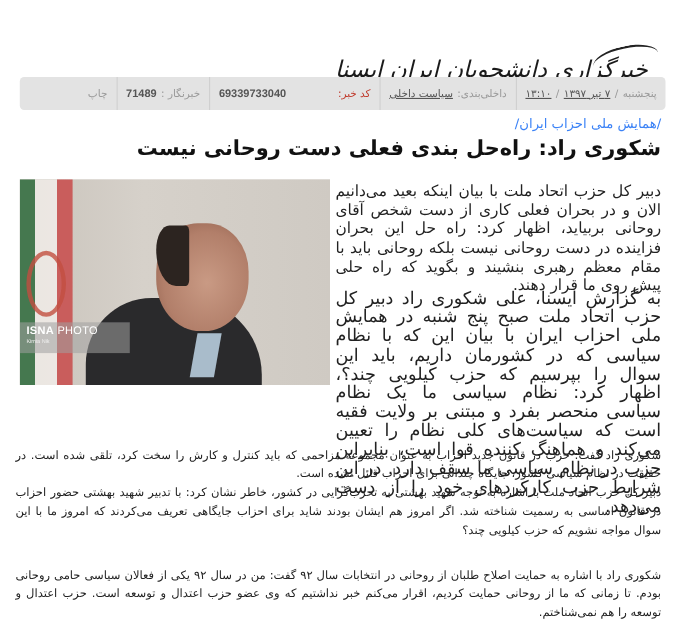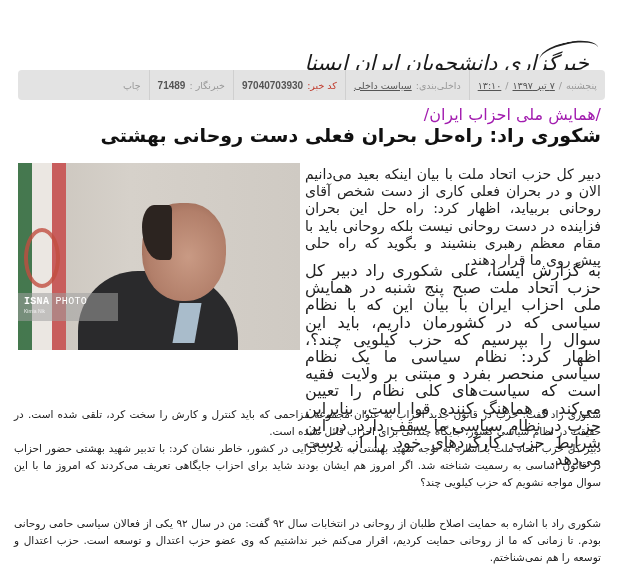--- a/index.html
+++ b/index.html
@@ -9,35 +9,35 @@
   .header { position: absolute; top: 0; left: 0; width: 619px; height: 66px; }
   .logo { position: absolute; right: 30px; top: 8px; width: 160px; text-align: right; direction: rtl; margin-top: 40px; }
   .logo-fa { font-family: "DejaVu Serif", serif; font-size: 21px; font-style: italic; color: #1a1a1a; line-height: 30px; white-space: nowrap; letter-spacing: -0.5px; }
   .logo-en { font-family: "Liberation Sans", sans-serif; font-size: 10px; font-weight: bold; color: #222; direction: ltr; text-align: right; margin-top: 2px; white-space: nowrap; }
   .logo-swash { position: absolute; right: -10px; top: -6px; width: 60px; height: 24px; border-top: 2px solid #222; border-radius: 50% 50% 0 0; transform: rotate(-12deg); }
 
   .meta-bar { position: absolute; top: 70px; left: 18px; width: 587px; height: 30px; background: #e3e3e3; border-radius: 4px; direction: rtl; display: flex; align-items: center; font-family: "DejaVu Sans", sans-serif; font-size: 9.5px; color: #999; }
   .meta-item { padding: 0 8px; height: 30px; display: flex; align-items: center; white-space: nowrap; border-left: 1px solid #d0d0d0; gap: 4px; }
   .meta-item:last-child { border-left: none; }
   .meta-strong { color: #555; text-decoration: underline; }
-  .meta-red { color: #c0392b; }
+  .meta-red { color: #c0392b; margin-left: 43px; }
   .meta-num { font-family: "Liberation Sans", sans-serif; color: #555; font-size: 10px; font-weight: bold; }
 
-  .rotitr { position: absolute; top: 105px; right: 18px; direction: rtl; font-size: 16px; color: #a21caf; }
+  .rotitr { position: absolute; top: 105px; right: 18px; direction: rtl; font-size: 12px; color: #3b82f6; }
   .title { position: absolute; top: 124px; right: 18px; direction: rtl; font-size: 19px; font-weight: bold; color: #111; white-space: nowrap; }
 
   .photo { position: absolute; top: 163px; left: 18px; width: 282px; height: 187px; overflow: hidden; background: linear-gradient(90deg, #c9c3bb 0%, #d6d1ca 40%, #cfcac3 100%); }
   .flag { position: absolute; left: 0; top: 0; width: 48px; height: 187px; background: linear-gradient(90deg, #2e6b3c 0 14px, #f1ede9 14px 34px, #c84b4b 34px 48px); opacity: 0.85; }
   .flag-emblem { position: absolute; left: 6px; top: 65px; width: 36px; height: 60px; border: 4px solid #c0392b; border-radius: 50%; opacity: 0.8; }
   .person-body { position: absolute; left: 60px; top: 108px; width: 160px; height: 100px; background: #2a2a2c; border-radius: 60px 70px 0 0; }
   .person-shirt { position: absolute; left: 158px; top: 140px; width: 22px; height: 40px; background: #a9bccb; transform: skewX(-10deg); }
   .person-head { position: absolute; left: 124px; top: 40px; width: 84px; height: 98px; background: radial-gradient(ellipse at 55% 55%, #c99a84 0%, #b27f6a 60%, #8a5a48 100%); border-radius: 45% 45% 48% 48%; }
   .person-hair { position: absolute; left: 124px; top: 42px; width: 30px; height: 55px; background: #2c2420; border-radius: 40% 10% 10% 60%; }
   .watermark { position: absolute; left: 0; top: 130px; width: 100px; height: 28px; background: rgba(160,160,160,0.55); padding: 3px 0 0 6px; }
-  .wm-main { font-family: Liberation Mono, monospace; font-size: 10px; color: #fff; letter-spacing: 0.3px; }
+  .wm-main { font-family: Liberation Sans, sans-serif; font-size: 10px; color: #fff; letter-spacing: 0.3px; }
   .wm-main b { font-weight: bold; }
   .wm-sub { font-family: "Liberation Sans", sans-serif; font-size: 5px; color: #eee; margin-top: 1px; }
 
   .lead { position: absolute; top: 166px; right: 18px; width: 296px; direction: rtl; text-align: justify; font-size: 14px; line-height: 17.2px; color: #222; }
   .p2 { position: absolute; top: 262px; right: 18px; width: 296px; direction: rtl; text-align: justify; font-size: 16px; line-height: 17.2px; color: #222; }
   .full { position: absolute; right: 18px; width: 587px; direction: rtl; text-align: justify; font-size: 10.5px; line-height: 17.2px; color: #222; }
   .p3 { top: 406px; }
   .p4 { top: 440px; }
   .p5 { top: 515px; margin-left: 25px; }
 </style>
@@ -58,33 +58,33 @@
     <span class="meta-strong">۷ تیر ۱۳۹۷</span>
     <span>/</span>
     <span class="meta-strong">۱۳:۱۰</span>
   </div>
   <div class="meta-item">
     <span>داخلی‌بندی:</span>
     <span class="meta-strong">سیاست داخلی</span>
   </div>
   <div class="meta-item">
     <span class="meta-red">کد خبر:</span>
-    <span class="meta-num">97040703930</span>
+    <span class="meta-num">69339733040</span>
   </div>
   <div class="meta-item">
     <span>خبرنگار :</span>
     <span class="meta-num">71489</span>
   </div>
   <div class="meta-item">
     <span>چاپ</span>
   </div>
 </div>
 
 <div class="rotitr">/همایش ملی احزاب ایران/</div>
-<h1 class="title">شکوری راد: راه‌حل بحران فعلی دست روحانی بهشتی</h1>
+<h1 class="title">شکوری راد: راه‌حل بندی فعلی دست روحانی نیست</h1>
 
 <div class="photo">
   <div class="flag">
       <div class="flag-emblem"></div>
     </div>
   <div class="person-body"></div>
   <div class="person-shirt"></div>
   <div class="person-head"></div>
   <div class="person-hair"></div>
   <div class="watermark">

